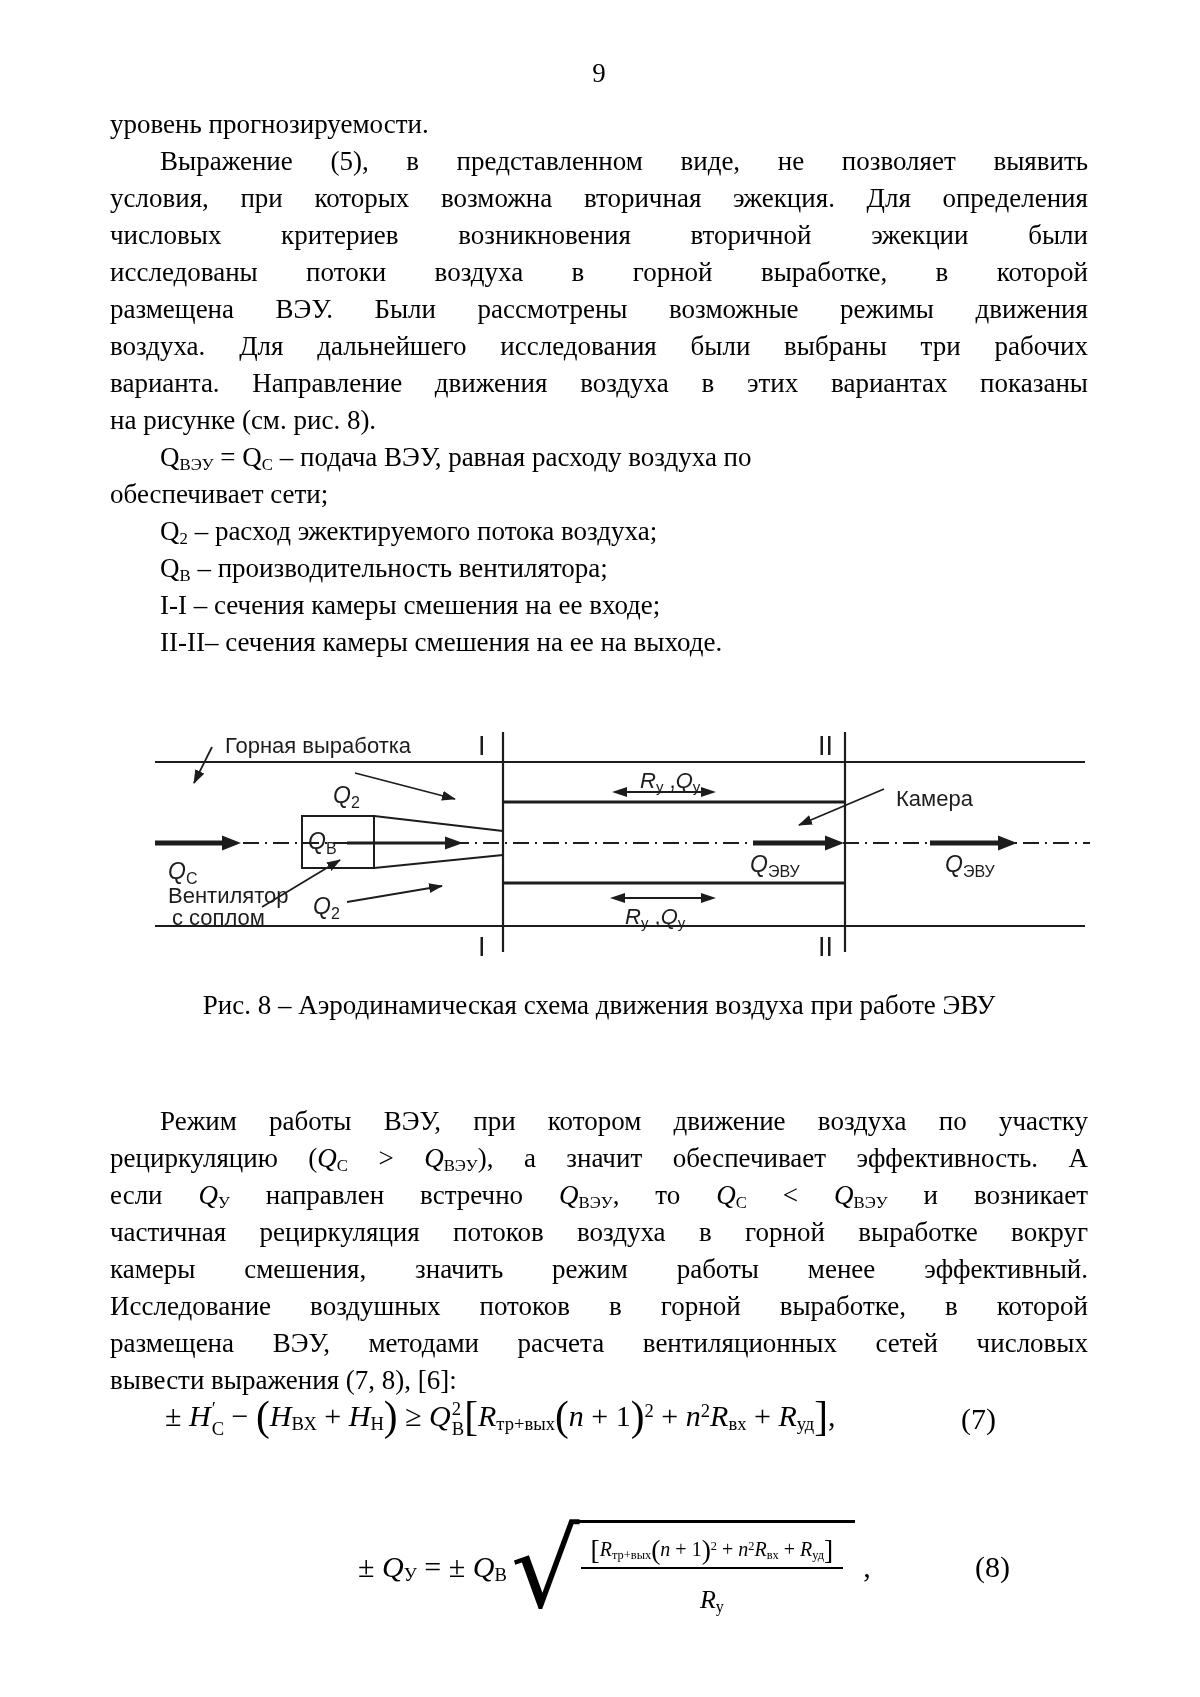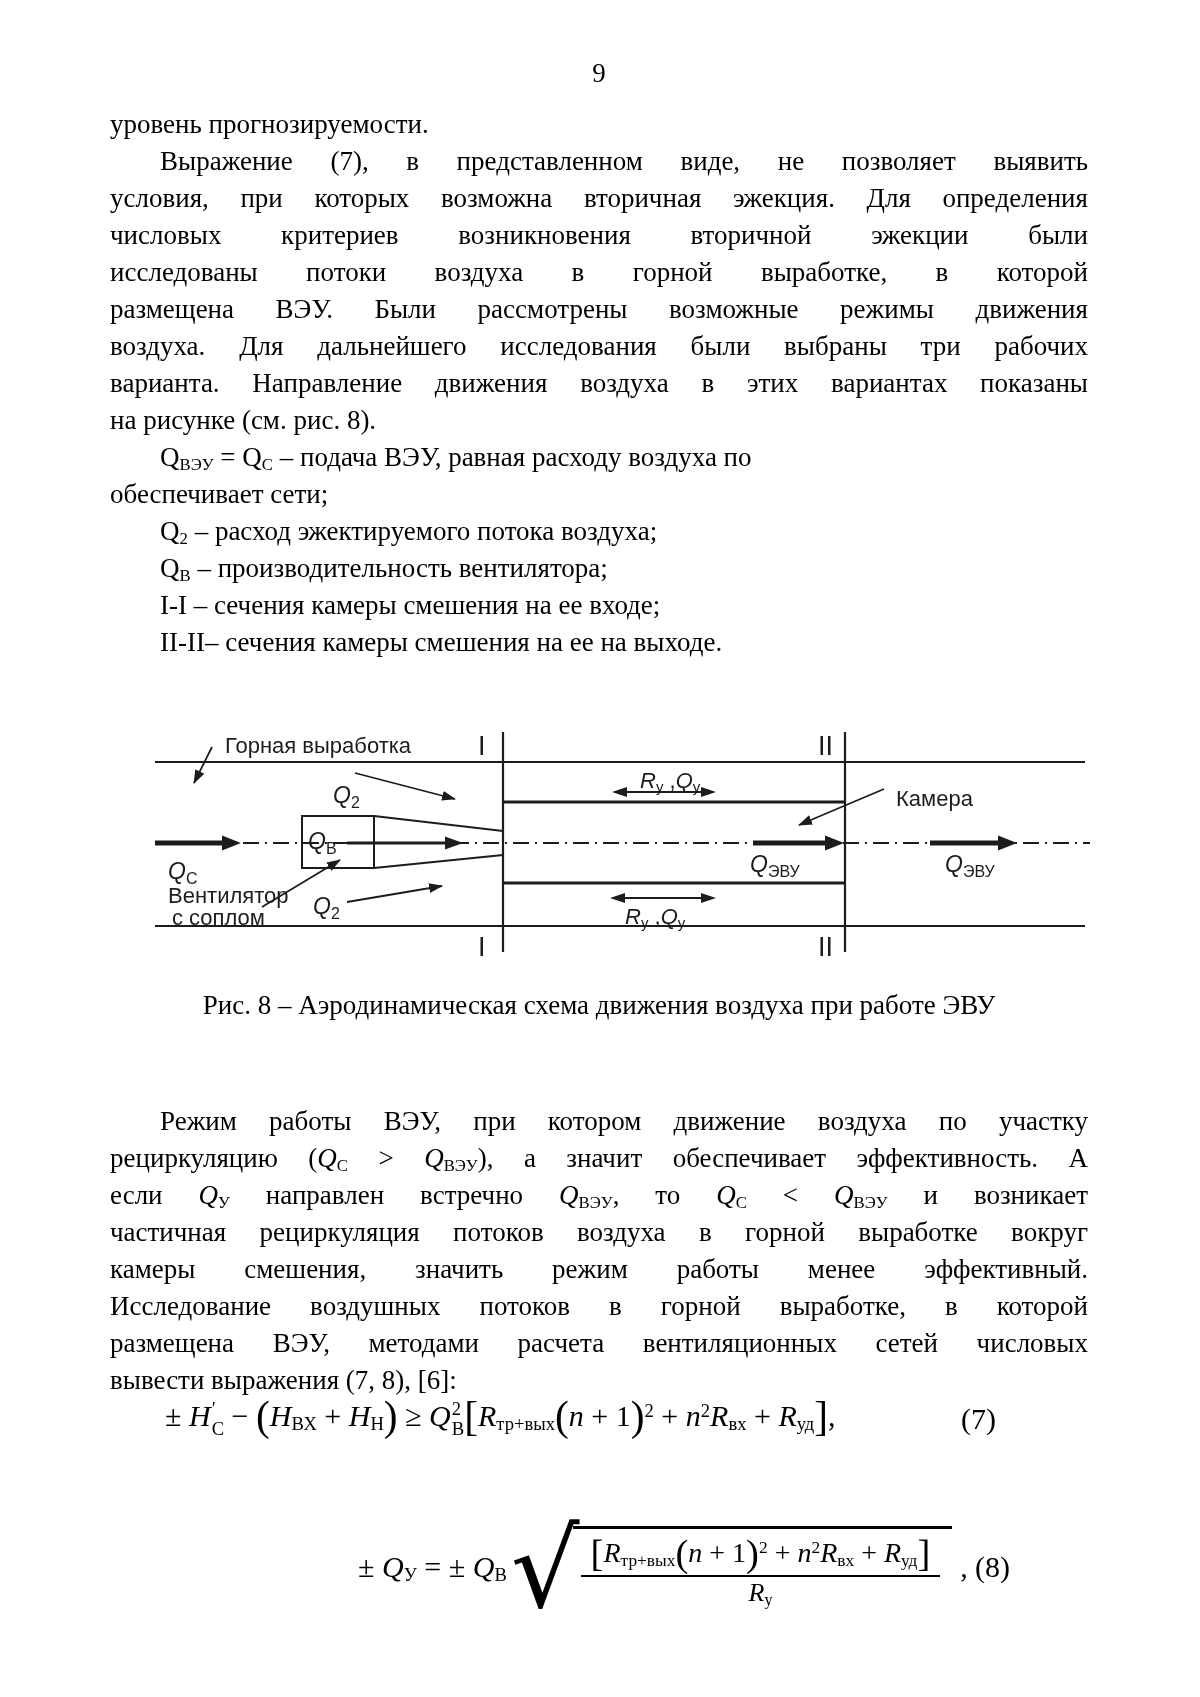--- a/index.html
+++ b/index.html
@@ -33,37 +33,37 @@
   #eq7{left:110px;top:1384px;width:978px;height:70px;}
   #eq7 .eqbody{margin-left:55px;white-space:nowrap;}
   #eq7 .eqnum{margin-left:auto;margin-right:92px;}
   #eq8{left:110px;top:1492px;width:978px;height:150px;}
   #eq8 .eqbody{margin-left:248px;display:inline-flex;align-items:center;white-space:nowrap;}
   #eq8 .eqnum{margin-left:auto;margin-right:78px;}
   .sqrt{display:inline-flex;align-items:center;margin-left:4px;}
   .rad{font-style:normal;font-family:"DejaVu Sans",sans-serif;font-size:108px;line-height:0;margin-right:-7px;transform:translateY(3px);}
   .radicand{border-top:3px solid #000;padding:6px 12px 0 8px;}
   .frac{display:inline-flex;flex-direction:column;align-items:center;}
-  .num{font-size:28px;border-bottom:2.5px solid #000;padding:0 10px 6px;white-space:nowrap;}
-  .den{font-size:26px;padding-top:1px;}
+  .num{font-size:20px;border-bottom:2.5px solid #000;padding:0 10px 6px;white-space:nowrap;}
+  .den{font-size:26px;padding-top:16px;}
   .eqcomma{margin-left:8px;}
   
   #figure{left:0;top:665px;}
   #figure text{font-family:"Liberation Sans","DejaVu Sans",sans-serif;fill:#1c1c1c;}
   #figure line, #figure path, #figure rect{stroke:#1c1c1c;fill:none;}
   #figure polygon{fill:#1c1c1c;stroke:none;}
 </style>
 </head>
 <body>
 
 <div class="abs" id="pagenum">9</div>
 
 <div class="abs" id="p1">
     <div class="tl">уровень прогнозируемости.</div>
-    <div class="tl just ind">Выражение (7), в представленном виде, не позволяет выявить</div>
+    <div class="tl just ind">Выражение (5), в представленном виде, не позволяет выявить</div>
     <div class="tl just">условия, при которых возможна вторичная эжекция. Для определения</div>
     <div class="tl just">числовых критериев возникновения вторичной эжекции были</div>
     <div class="tl just">исследованы потоки воздуха в горной выработке, в которой</div>
     <div class="tl just">размещена ВЭУ. Были рассмотрены возможные режимы движения</div>
     <div class="tl just">воздуха. Для дальнейшего исследования были выбраны три рабочих</div>
     <div class="tl just">варианта. Направление движения воздуха в этих вариантах показаны</div>
     <div class="tl">на рисунке (см. рис. 8).</div>
   </div>
 
 <div class="abs" id="defs">

